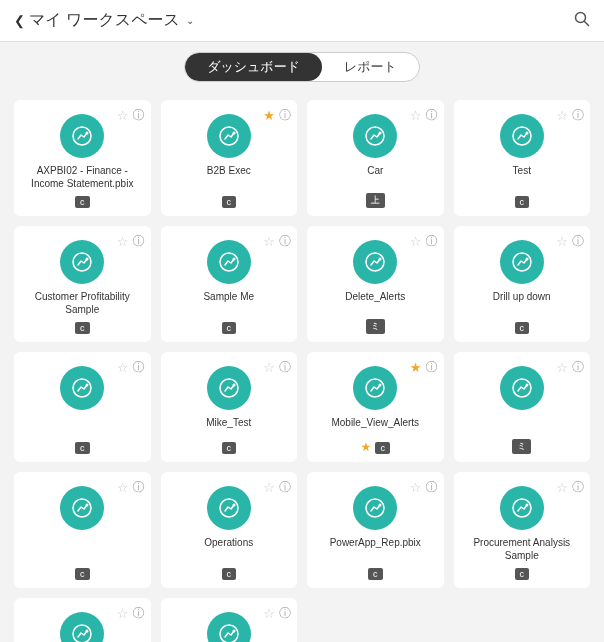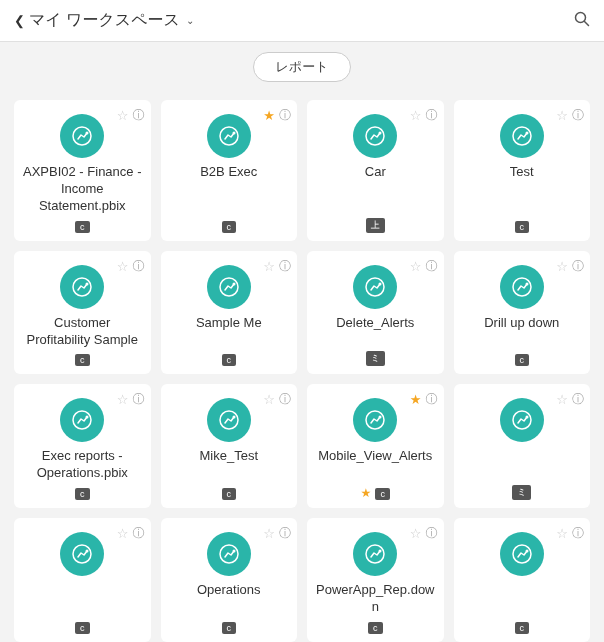--- a/index.html
+++ b/index.html
@@ -120,21 +120,21 @@
       justify-content: center;
       margin-top: 4px;
       margin-bottom: 6px;
       flex-shrink: 0;
     }
     .card-thumb svg {
       width: 22px;
       height: 22px;
     }
     .card-title {
-      font-size: 13px;
+      font-size: 10px;
       color: #333;
       text-align: center;
       line-height: 1.3;
       margin-bottom: 6px;
       word-break: break-word;
       max-width: 100%;
     }
     .card-tag {
       background: #555;
       color: #fff;
@@ -166,20 +166,21 @@
   <div class="search-icon-top">
     <svg width="16" height="16" viewBox="0 0 16 16" fill="none">
       <circle cx="6.5" cy="6.5" r="5" stroke="#555" stroke-width="1.5"></circle>
       <line x1="10.5" y1="10.5" x2="14.5" y2="14.5" stroke="#555" stroke-width="1.5" stroke-linecap="round"></line>
     </svg>
   </div>
 </div>
 
 <div class="tab-bar">
   <div class="tab-group">
+    <button class="tab-btn active">ダッシュボード</button>
     <button class="tab-btn">レポート</button>
   </div>
 </div>
 
 <div class="grid-container" id="card-grid">
 <div class="card">
       <div class="card-icons-row">
         <span class="star-icon">☆</span>
         <span class="info-icon">ⓘ</span>
       </div>
@@ -319,21 +320,20 @@
         <span class="star-icon">☆</span>
         <span class="info-icon">ⓘ</span>
       </div>
       <div class="card-thumb">
         <svg viewBox="0 0 22 22" fill="none">
     <circle cx="11" cy="11" r="9" stroke="white" stroke-width="1.5"></circle>
     <polyline points="7,14 10,10 13,12 16,8" stroke="white" stroke-width="1.5" fill="none" stroke-linecap="round" stroke-linejoin="round"></polyline>
     <circle cx="16" cy="8" r="1.5" fill="white"></circle>
   </svg>
       </div>
-      <div class="card-title">Exec reports - Operations.pbix</div>
       <div class="tag-row">
         <span class="card-tag">c</span>
       </div>
     </div>
     <div class="card">
       <div class="card-icons-row">
         <span class="star-icon">☆</span>
         <span class="info-icon">ⓘ</span>
       </div>
       <div class="card-thumb">
@@ -420,37 +420,38 @@
         <span class="star-icon">☆</span>
         <span class="info-icon">ⓘ</span>
       </div>
       <div class="card-thumb">
         <svg viewBox="0 0 22 22" fill="none">
     <circle cx="11" cy="11" r="9" stroke="white" stroke-width="1.5"></circle>
     <polyline points="7,14 10,10 13,12 16,8" stroke="white" stroke-width="1.5" fill="none" stroke-linecap="round" stroke-linejoin="round"></polyline>
     <circle cx="16" cy="8" r="1.5" fill="white"></circle>
   </svg>
       </div>
-      <div class="card-title">PowerApp_Rep.down</div>
-      <div class="tag-row">
-        <span class="card-tag">c</span>
-      </div>
-    </div>
-    <div class="card">
-      <div class="card-icons-row">
-        <span class="star-icon">☆</span>
-        <span class="info-icon">ⓘ</span>
-      </div>
-      <div class="card-thumb">
-        <svg viewBox="0 0 22 22" fill="none">
-    <circle cx="11" cy="11" r="9" stroke="white" stroke-width="1.5"></circle>
-    <polyline points="7,14 10,10 13,12 16,8" stroke="white" stroke-width="1.5" fill="none" stroke-linecap="round" stroke-linejoin="round"></polyline>
-    <circle cx="16" cy="8" r="1.5" fill="white"></circle>
-  </svg>
-      </div>
+      <div class="card-title">PowerApp_Rep.pbix</div>
+      <div class="tag-row">
+        <span class="card-tag">c</span>
+      </div>
+    </div>
+    <div class="card">
+      <div class="card-icons-row">
+        <span class="star-icon">☆</span>
+        <span class="info-icon">ⓘ</span>
+      </div>
+      <div class="card-thumb">
+        <svg viewBox="0 0 22 22" fill="none">
+    <circle cx="11" cy="11" r="9" stroke="white" stroke-width="1.5"></circle>
+    <polyline points="7,14 10,10 13,12 16,8" stroke="white" stroke-width="1.5" fill="none" stroke-linecap="round" stroke-linejoin="round"></polyline>
+    <circle cx="16" cy="8" r="1.5" fill="white"></circle>
+  </svg>
+      </div>
+      <div class="card-title">Procurement Analysis Sample</div>
       <div class="tag-row">
         <span class="card-tag">c</span>
       </div>
     </div>
     <div class="card">
       <div class="card-icons-row">
         <span class="star-icon">☆</span>
         <span class="info-icon">ⓘ</span>
       </div>
       <div class="card-thumb">

